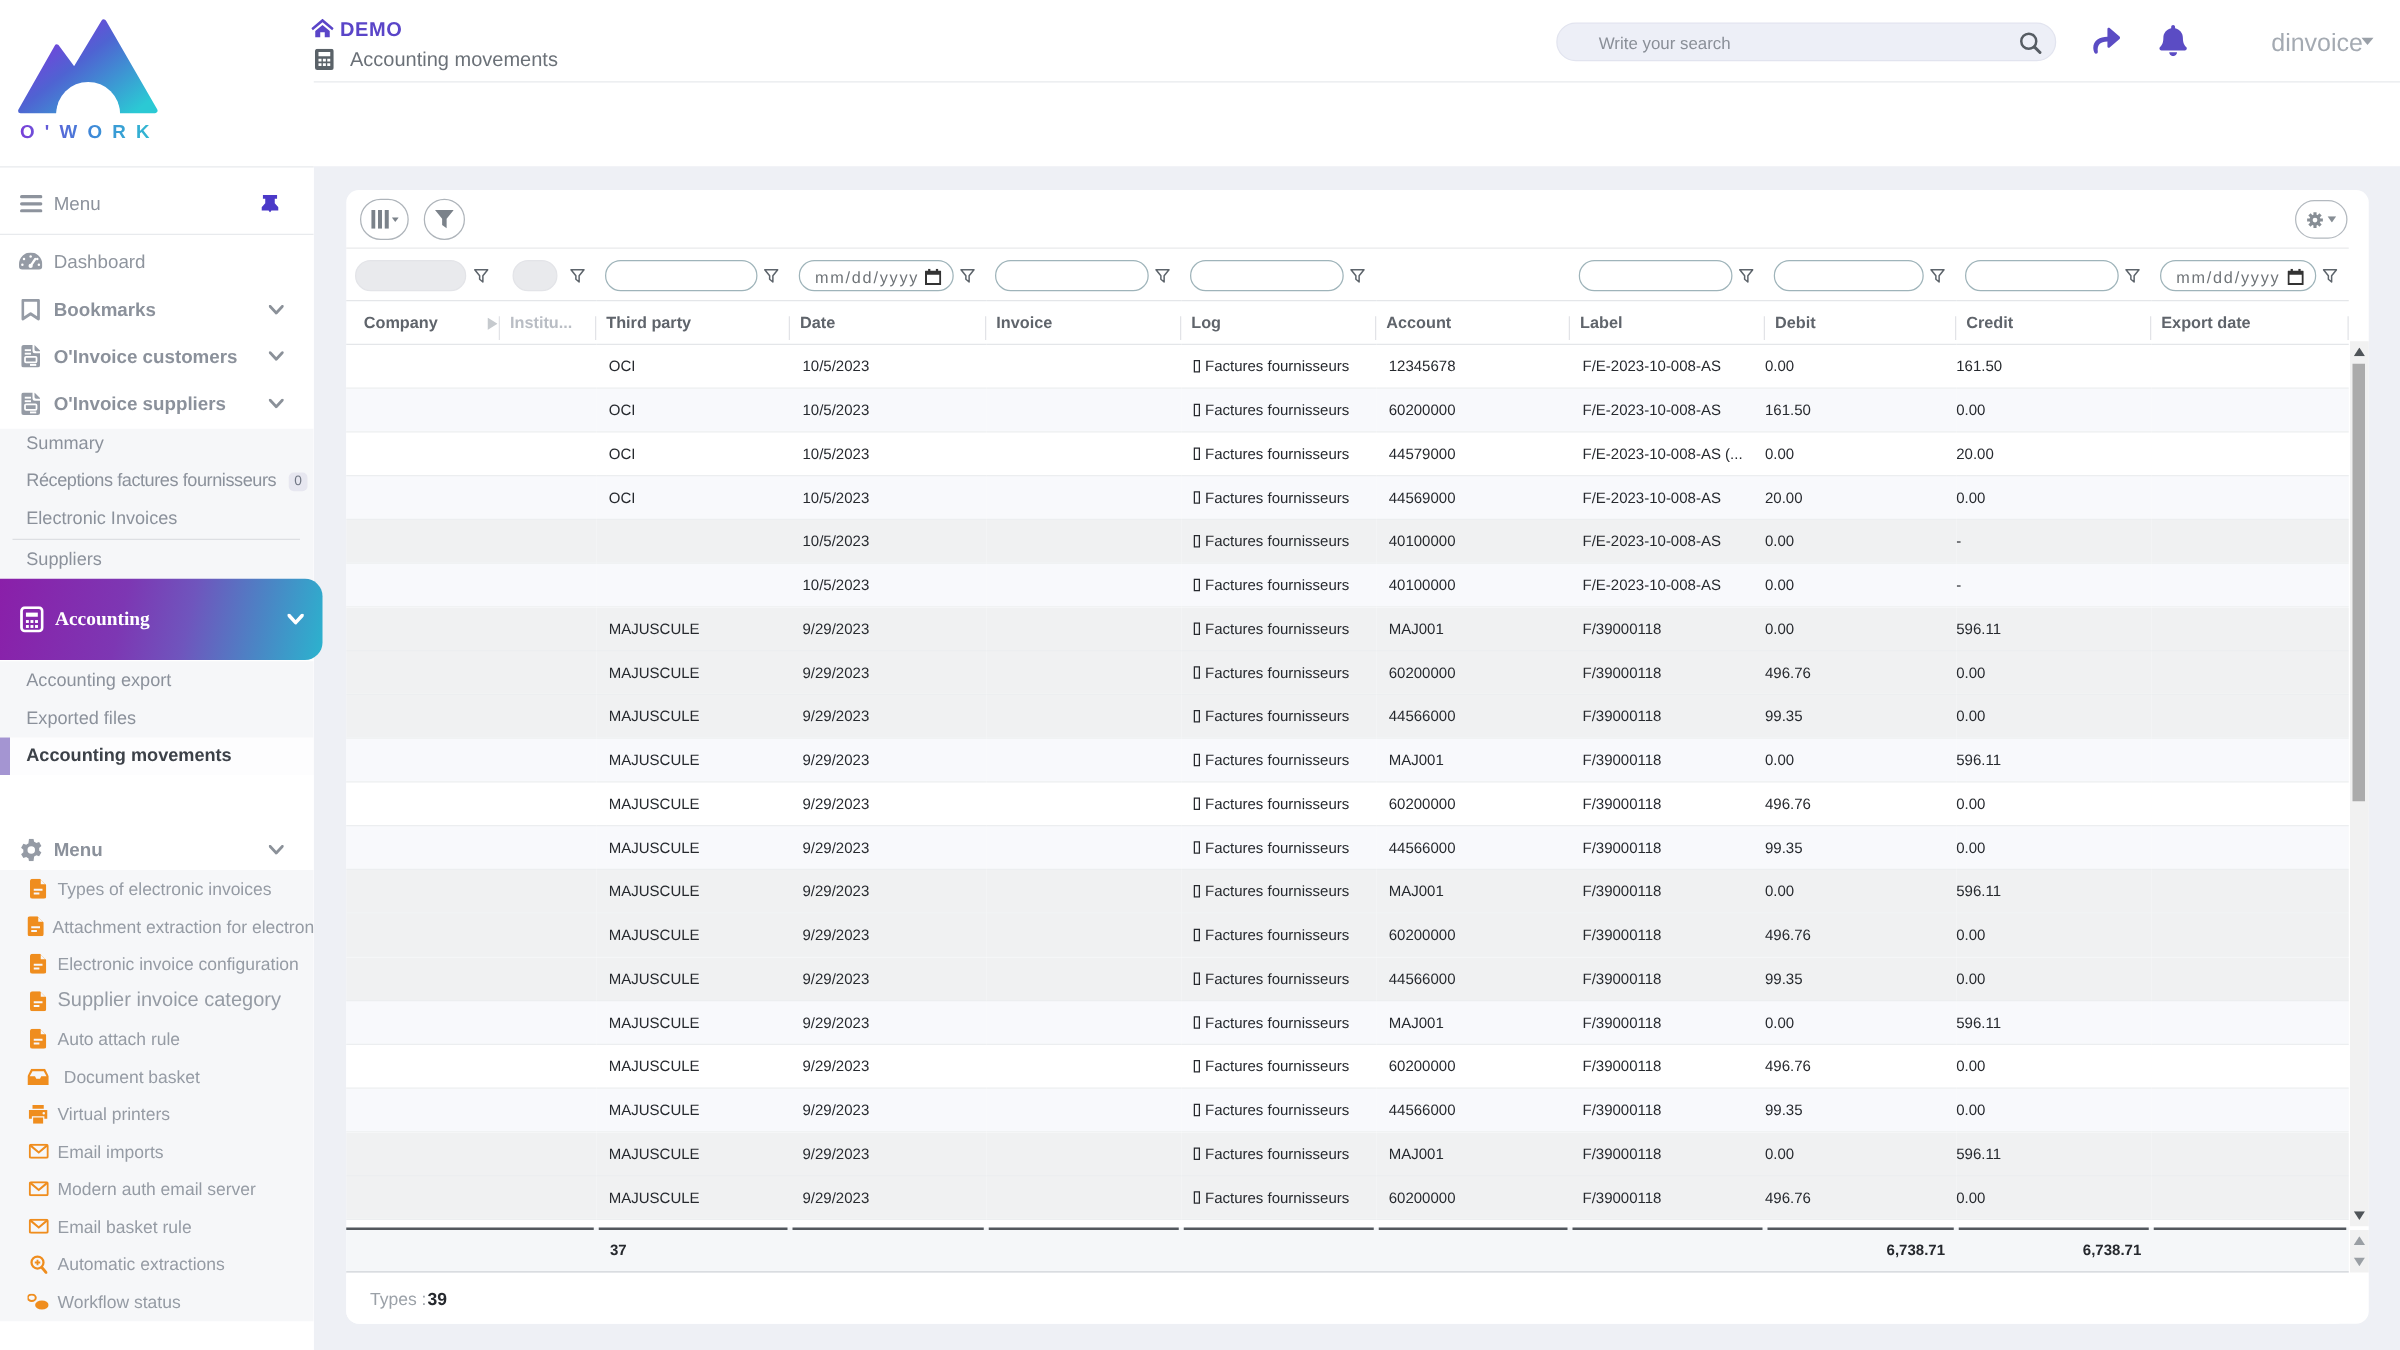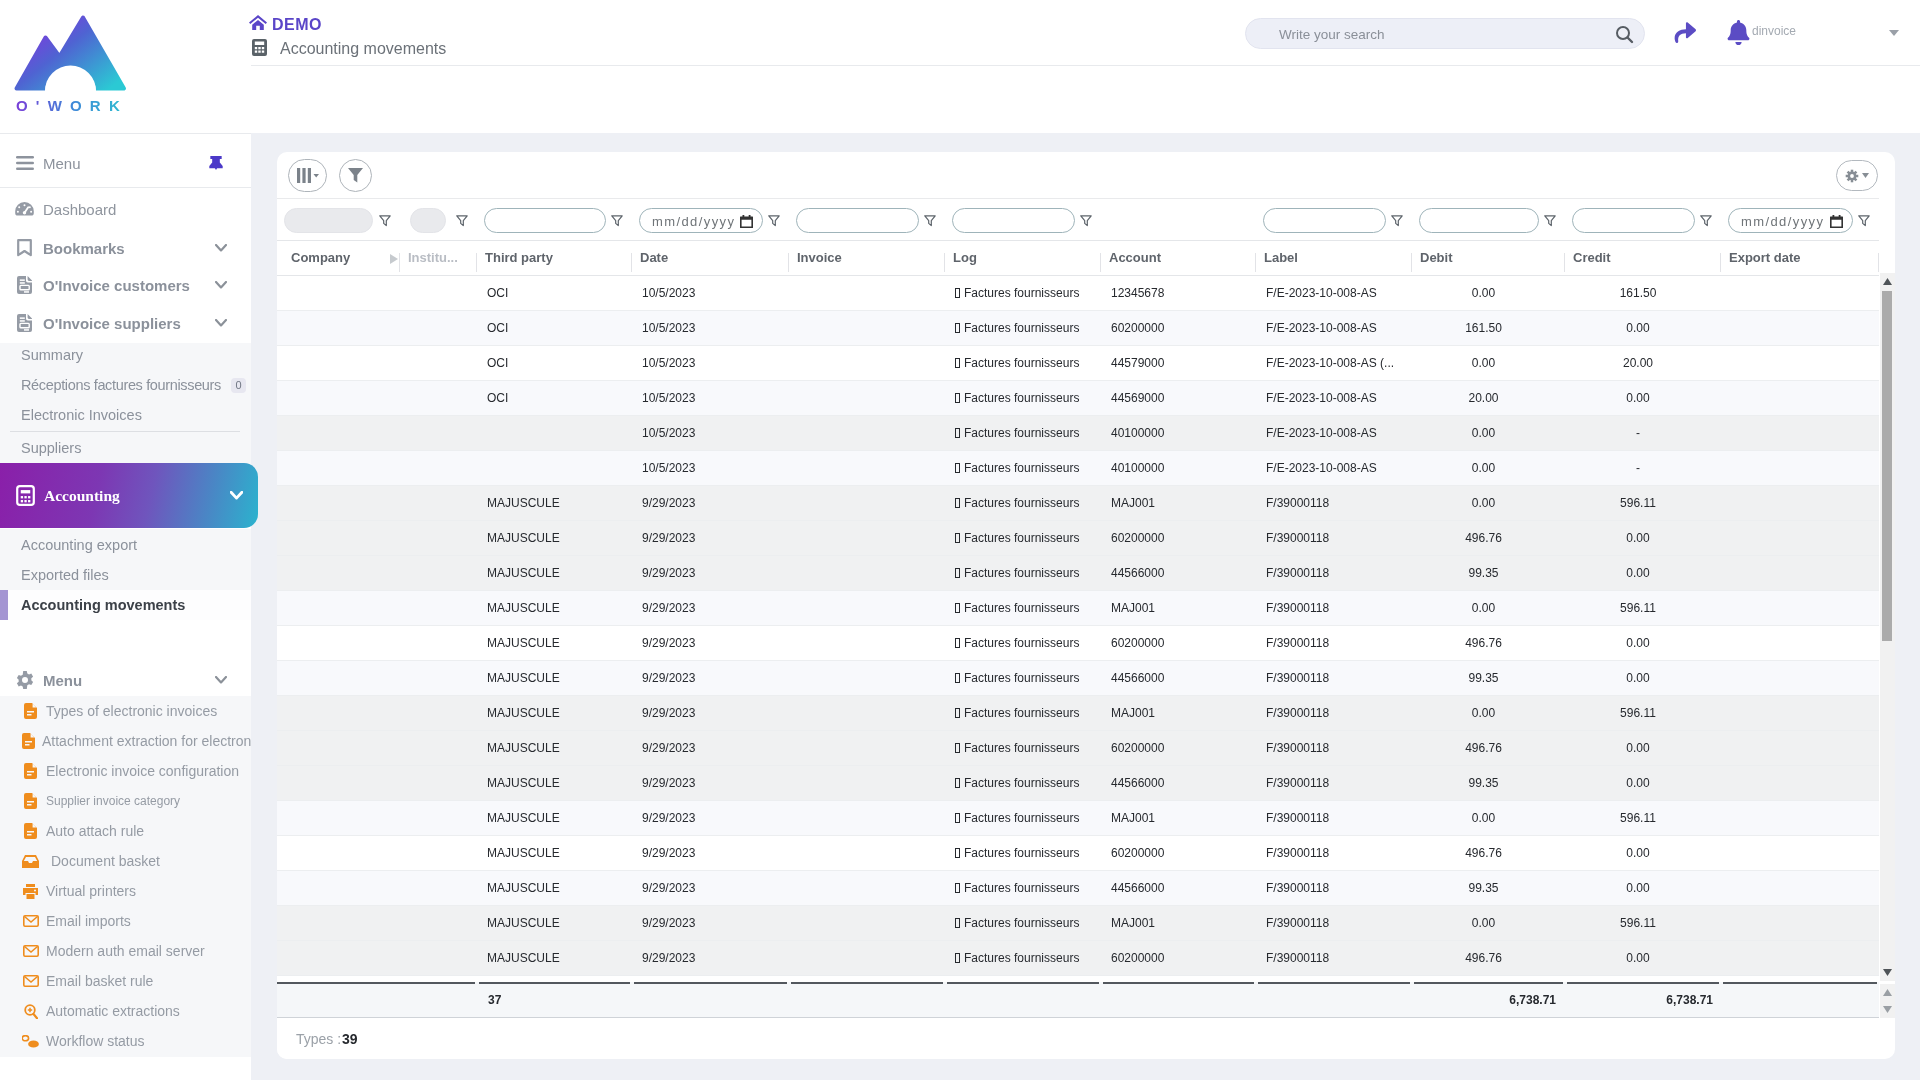--- a/index.html
+++ b/index.html
@@ -7,21 +7,21 @@
   font-family:"Liberation Sans", sans-serif; }
 #page { position:absolute; left:0; top:0; width:1920px; height:1080px; }
 .abs { position:absolute; }
 
 
 #hdrline { position:absolute; left:251px; top:65px; width:1669px; height:0; border-top:1px solid #e8eaed; }
 #crumb1 { position:absolute; left:272px; top:16px; font-size:16px; font-weight:bold; color:#5a45c8; letter-spacing:0.5px; }
 #crumb2 { position:absolute; left:280px; top:40px; font-size:16px; color:#6b7178; }
 #search { position:absolute; left:1245px; top:18px; width:400px; height:31px; background:#edeff7; border:1px solid #e2e4ef; border-radius:16px;text-align:center; }
 #search span { position:absolute; left:33px; top:8px; font-size:13.5px; color:#8a8f98; }
-#dinvoice { position:absolute; left:1752px; top:24px; font-size:12px; color:#a4aab2;text-align:right; }
+#dinvoice { position:absolute; left:1817px; top:24px; font-size:20px; color:#a4aab2;text-align:right; }
 
 
 #mainbg { position:absolute; left:251px; top:133px; width:1669px; height:947px; background:#eef0f5; }
 #sidebar { position:absolute; left:0; top:133px; width:251px; height:947px; background:#fff; border-top:1px solid #e8eaed; font-size:15px; color:#8f959e; overflow:hidden; }
 .srow { position:absolute; left:0; width:251px; display:flex; align-items:center; }
 .srow .ic { margin-left:15px; width:19px; display:flex; justify-content:center; }
 .srow .tx { margin-left:9px; white-space:nowrap; }
 .srow .chev { position:absolute; right:24px; }
 .bold { font-weight:bold; color:#8b919b; }
 .subbg { position:absolute; left:0; width:251px; background:#f6f7f9; }
@@ -42,21 +42,21 @@
 .cbtn { position:absolute; top:159px; height:33px; border:1px solid #aeb4ba; border-radius:17px; background:#fff; display:flex; align-items:center; justify-content:center; }
 #gearbtn { position:absolute; left:1836px; top:160px; width:42px; height:31px; border:1px solid #b3b9bf; border-radius:16px; background:#fff; display:flex; align-items:center; justify-content:center; }
 #tbltop { position:absolute; left:277px; top:198px; width:1602px; height:0; border-top:1px solid #e9eaec; }
 
 
 #tbl { position:absolute; left:277px; top:198px; width:1602px; border-collapse:collapse; table-layout:fixed; font-size:12px; color:#26292e; }
 #tbl th { height:35px; font-size:13px; color:#5f646b; text-align:left; font-weight:bold; padding:0 0 0 8px; border-bottom:1px solid #e4e6e9; position:relative; white-space:nowrap; }
 #tbl th:after { content:''; position:absolute; right:0; top:12px; height:19px; width:1px; background:#e2e3e7; }
 #tbl td.f { height:42px; border-bottom:1px solid #e4e6e9; position:relative; }
 #tbl td.d { height:35px; border-bottom:1px solid #eceef0; padding:0 0 0 10px; white-space:nowrap; overflow:hidden; }
-#tbl td.num { text-align:center; padding:0 10px 0 0;margin-top:24px; }
+#tbl td.num { text-align:left; padding:0 10px 0 0;margin-top:24px; }
 tr.w  td.d { background:#ffffff; }
 tr.fb td.d { background:#f8f9fc; }
 tr.g  td.d { background:#f0f1f2; }
 .finput { position:absolute; top:10px; left:7px; height:25px; border:1px solid #9fb4ba; border-radius:13px; background:#fff; }
 .fdis { background:#e9eaed; border:1px solid #e3e4e8; }
 .ffun { position:absolute; top:17px; }
 .tofu { display:inline-block; width:5px; height:10px; border:1px solid #26292e; margin-right:4px; vertical-align:-1px; }
 
 
 #totrow { position:absolute; left:277px; top:982px; width:1602px; height:36px; background:#f5f7f9; border-bottom:1px solid #cfd3d8; font-size:12px; font-weight:bold; color:#26292e; }
@@ -247,21 +247,21 @@
         <span class="tx" style="margin-left:7px">Attachment extraction for electroni</span>
       </div>
   <div class="srow" style="top:622px;height:30px;font-size:14px;color:#959ba4">
         <span class="ic" style="margin-left:22px;width:17px">
           <svg width="13" height="16" viewBox="0 0 13 16" fill="#ef8d1e">
             <path d="M0 2 a2 2 0 0 1 2-2 h6 L13 5 v9 a2 2 0 0 1 -2 2 H2 a2 2 0 0 1 -2-2 Z M8.6 0.8 l0 3.6 l3.6 0 Z M3 8 h7 v1.5 h-7 z M3 11 h4.5 v1.5 h-4.5 z" fill-rule="evenodd"></path>
           </svg>
         </span>
         <span class="tx" style="margin-left:7px">Electronic invoice configuration</span>
       </div>
-  <div class="srow" style="top:652px;height:30px;font-size:12px;color:#959ba4">
+  <div class="srow" style="top:652px;height:30px;font-size:16px;color:#959ba4">
         <span class="ic" style="margin-left:22px;width:17px">
           <svg width="13" height="16" viewBox="0 0 13 16" fill="#ef8d1e">
             <path d="M0 2 a2 2 0 0 1 2-2 h6 L13 5 v9 a2 2 0 0 1 -2 2 H2 a2 2 0 0 1 -2-2 Z M8.6 0.8 l0 3.6 l3.6 0 Z M3 8 h7 v1.5 h-7 z M3 11 h4.5 v1.5 h-4.5 z" fill-rule="evenodd"></path>
           </svg>
         </span>
         <span class="tx" style="margin-left:7px">Supplier invoice category</span>
       </div>
   <div class="srow" style="top:682px;height:30px;font-size:14px;color:#959ba4">
         <span class="ic" style="margin-left:22px;width:17px">
           <svg width="13" height="16" viewBox="0 0 13 16" fill="#ef8d1e">

